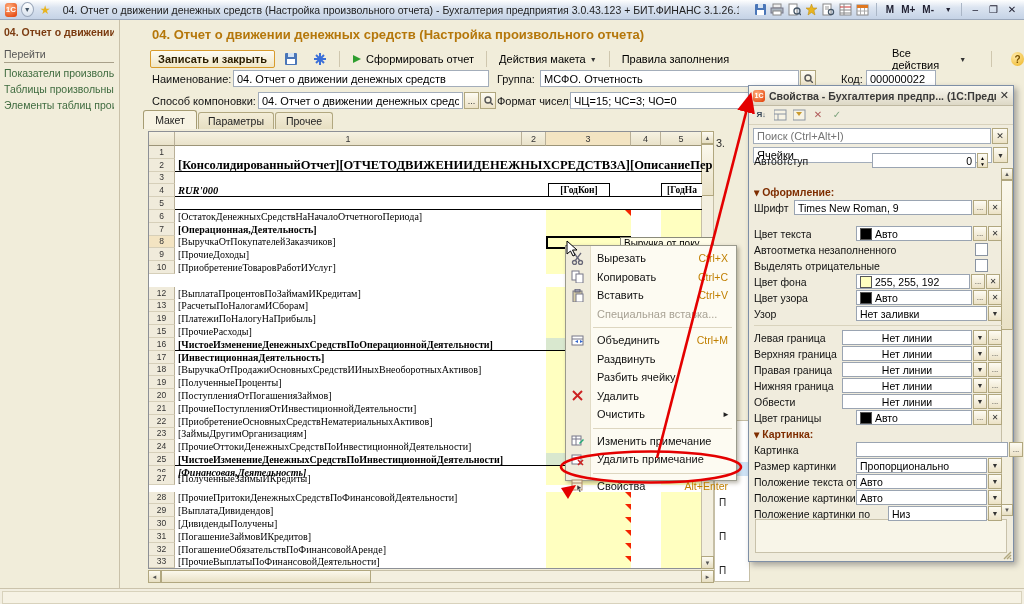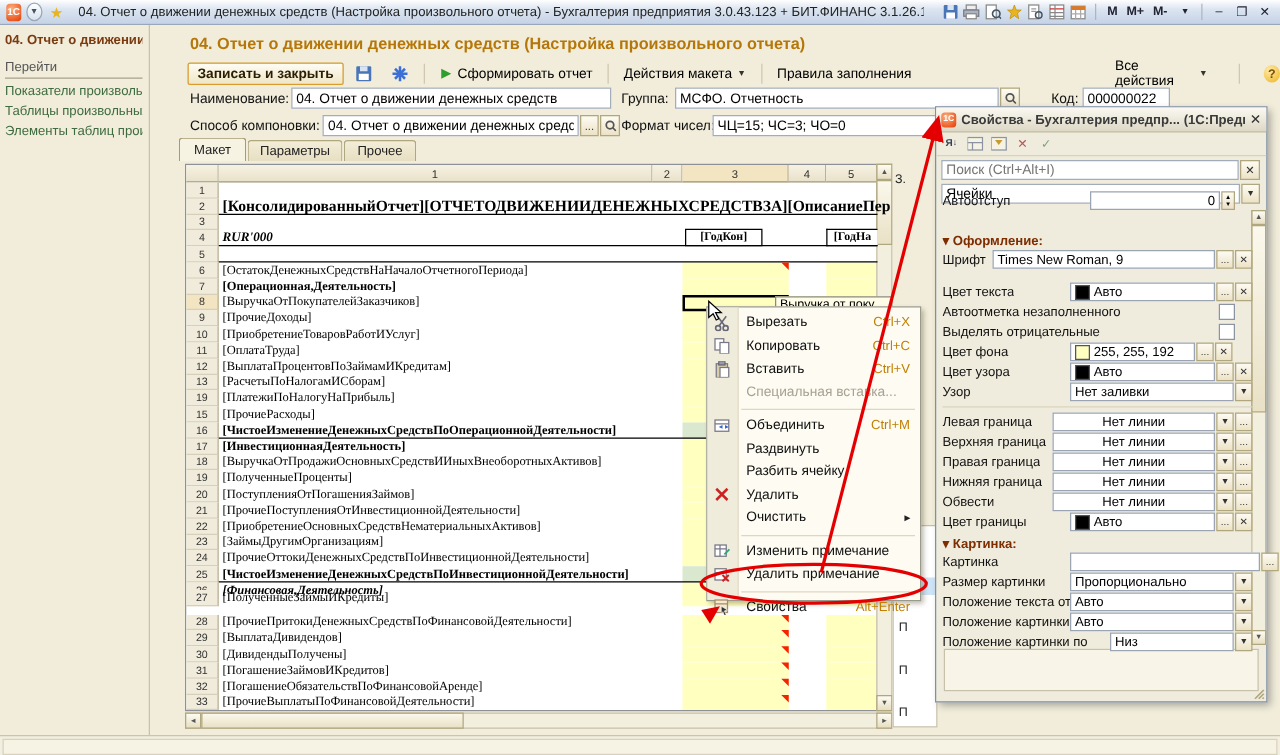--- a/index.html
+++ b/index.html
@@ -322,26 +322,20 @@
         <div class="gfill" style="left: 397px; width: 85px; background: rgb(255, 255, 192);"></div>
         <div class="gfill" style="left: 512px; width: 41px; background: rgb(255, 255, 192);"></div>
         <div class="gtext">[ПрочиеДоходы]</div>
       </div>
       <div class="grow" style="top: 115.2px;">
         <div class="gnum">10</div>
         <div class="gfill" style="left: 397px; width: 85px; background: rgb(255, 255, 192);"></div>
         <div class="gfill" style="left: 512px; width: 41px; background: rgb(255, 255, 192);"></div>
         <div class="gtext">[ПриобретениеТоваровРаботИУслуг]</div>
       </div>
-      <div class="grow" style="top: 128px;">
-        <div class="gnum">11</div>
-        <div class="gfill" style="left: 397px; width: 85px; background: rgb(255, 255, 192);"></div>
-        <div class="gfill" style="left: 512px; width: 41px; background: rgb(255, 255, 192);"></div>
-        <div class="gtext">[ОплатаТруда]</div>
-      </div>
       <div class="grow" style="top: 140.8px;">
         <div class="gnum">12</div>
         <div class="gfill" style="left: 397px; width: 85px; background: rgb(255, 255, 192);"></div>
         <div class="gfill" style="left: 512px; width: 41px; background: rgb(255, 255, 192);"></div>
         <div class="gtext">[ВыплатаПроцентовПоЗаймамИКредитам]</div>
       </div>
       <div class="grow" style="top: 153.6px;">
         <div class="gnum">13</div>
         <div class="gfill" style="left: 397px; width: 85px; background: rgb(255, 255, 192);"></div>
         <div class="gfill" style="left: 512px; width: 41px; background: rgb(255, 255, 192);"></div>
@@ -695,21 +689,21 @@
       <div class="pctl"></div>
       <div class="pchk"></div>
     </div>
     <div class="prow" style="top: 172px;">
       <div class="plab">Выделять отрицательные</div>
       <div class="pctl"></div>
       <div class="pchk"></div>
     </div>
     <div class="prow" style="top: 188px;">
       <div class="plab">Цвет фона</div>
-      <div class="pctl" style="left: 102px; right: 16px;">
+      <div class="pctl" style="left: 102px; right: 2px;">
         <div class="pbox" style="flex: 1 1 0%;">
           <div class="pswatch" style="background: rgb(255, 255, 192);"></div>
           <div>255, 255, 192</div>
         </div>
         <div class="pdots">...</div>
         <div class="px">✕</div>
       </div>
     </div>
     <div class="prow" style="top: 204px;">
       <div class="plab">Цвет узора</div>

